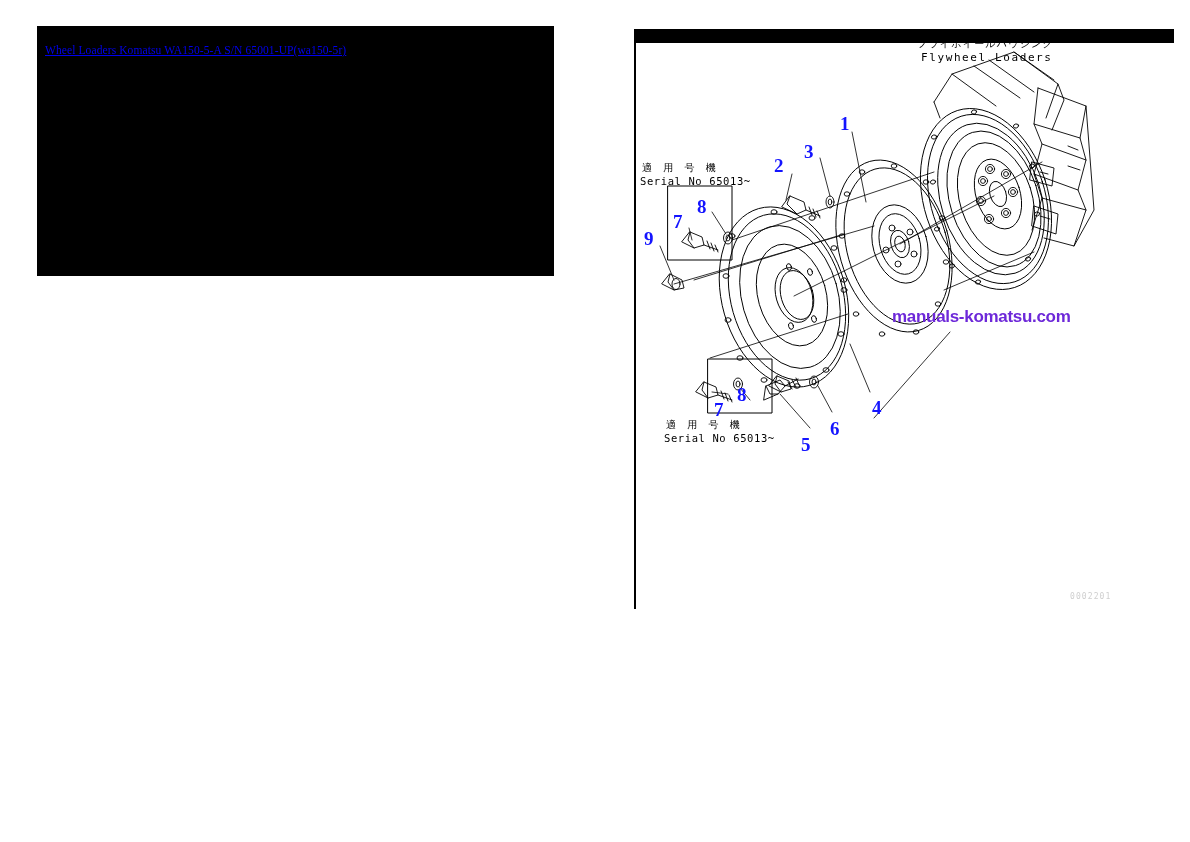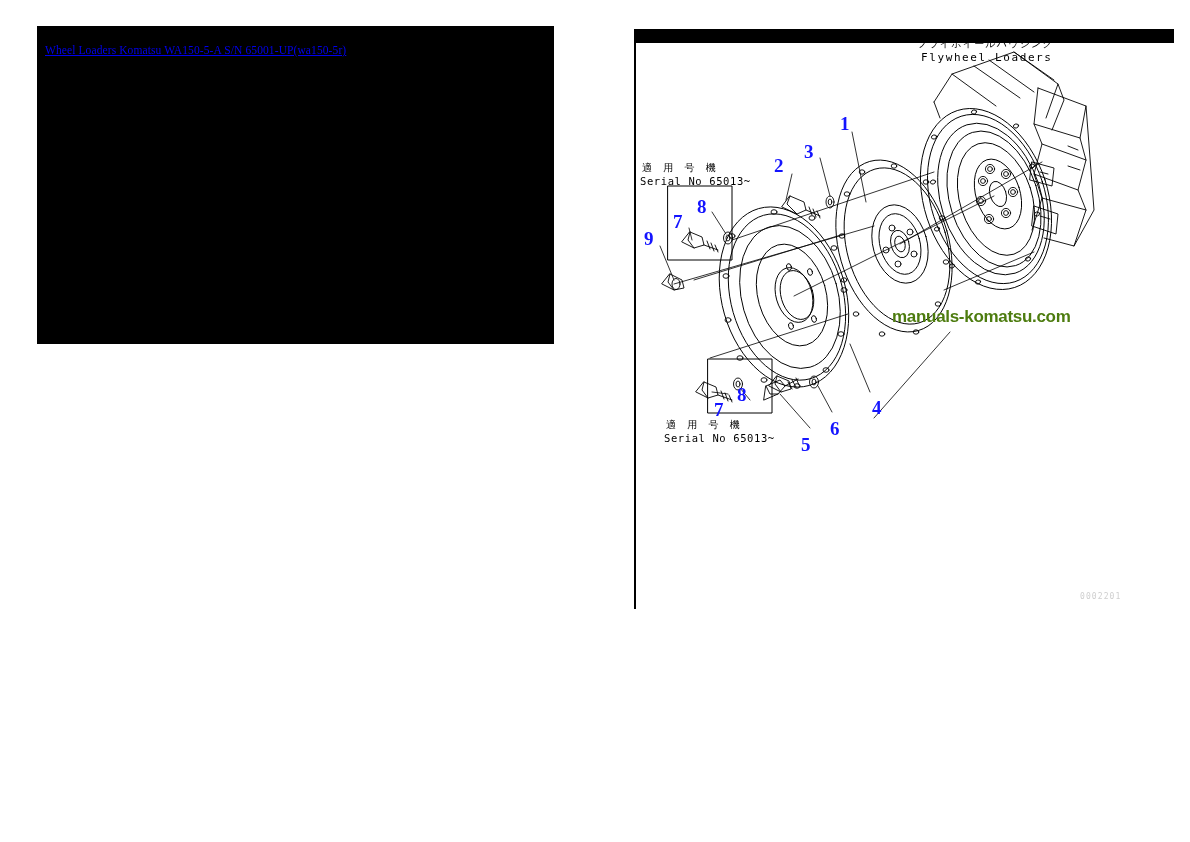--- a/index.html
+++ b/index.html
@@ -14,21 +14,21 @@
     font-family: "Liberation Sans", sans-serif;
     overflow: hidden;
   }
 
   
   #catalog-panel {
     position: absolute;
     left: 37px;
     top: 26px;
     width: 517px;
-    height: 318px;
+    height: 250px;
     background: #000000;
   }
   #catalog-link {
     position: absolute;
     left: 8px;
     top: 18px;
     color: #0000ee;
     font-family: "Liberation Serif", serif;
     font-size: 11.5px;
     line-height: 13px;
@@ -111,28 +111,28 @@
     letter-spacing: 0.6px;
   }
 
   #watermark {
     position: absolute;
     left: 258px;
     top: 293px;
     font-family: "Liberation Sans", sans-serif;
     font-size: 17px;
     font-weight: bold;
-    color: #4d7c0f;
+    color: #6d28d9;
     letter-spacing: -0.3px;
     white-space: nowrap;
   }
 
   #sheet-code {
     position: absolute;
-    left: 446px;
+    left: 436px;
     top: 578px;
     font-family: "DejaVu Sans Mono", monospace;
     font-size: 8px;
     color: #cfcfcf;
     letter-spacing: 1.1px;
     white-space: nowrap;
   }
 
   .callout {
     position: absolute;

